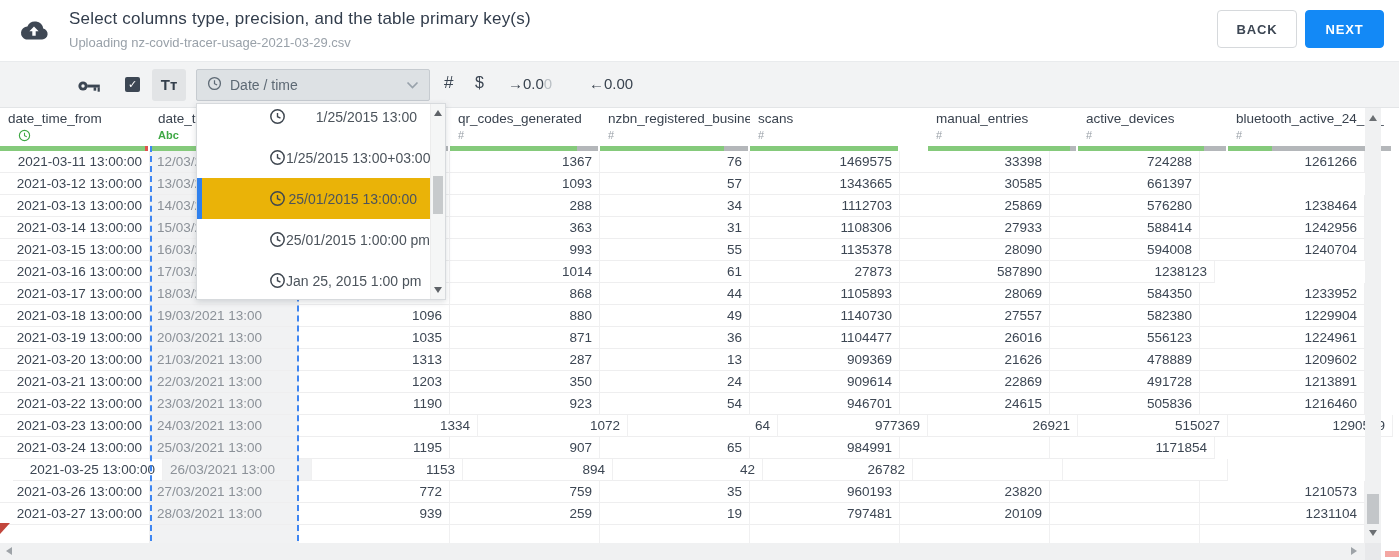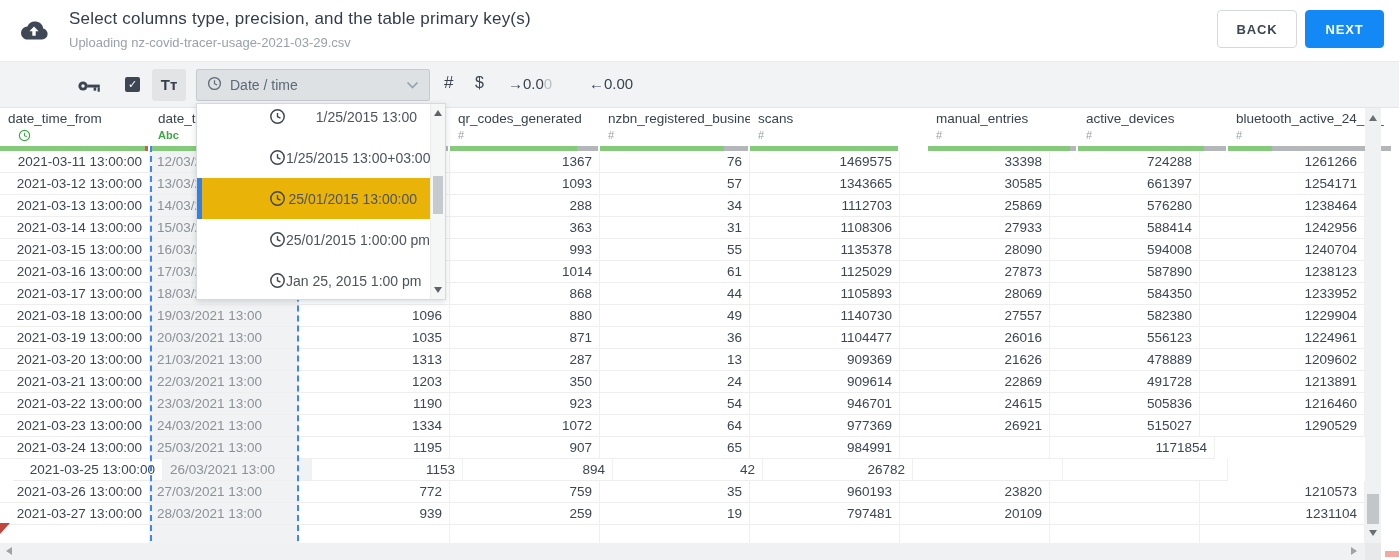--- a/index.html
+++ b/index.html
@@ -220,21 +220,20 @@
         </div>
         <div class="trow" style="top: 65px;">
           <div class="tcell al-r" style="width: 150px;">2021-03-12 13:00:00</div>
           <div class="tcell col-sel" style="width: 149px;">13/03/2021 13:00</div>
           <div class="tcell al-r" style="width: 151px;"></div>
           <div class="tcell al-r" style="width: 150px;">1093</div>
           <div class="tcell al-r" style="width: 150px;">57</div>
           <div class="tcell al-r" style="width: 150px;">1343665</div>
           <div class="tcell al-r" style="width: 150px;">30585</div>
           <div class="tcell al-r" style="width: 150px;">661397</div>
-          <div class="tcell al-r" style="width: 165px;">1254171</div>
         </div>
         <div class="trow" style="top: 87px;">
           <div class="tcell al-r" style="width: 150px;">2021-03-13 13:00:00</div>
           <div class="tcell col-sel" style="width: 149px;">14/03/2021 13:00</div>
           <div class="tcell al-r" style="width: 151px;"></div>
           <div class="tcell al-r" style="width: 150px;">288</div>
           <div class="tcell al-r" style="width: 150px;">34</div>
           <div class="tcell al-r" style="width: 150px;">1112703</div>
           <div class="tcell al-r" style="width: 150px;">25869</div>
           <div class="tcell al-r" style="width: 150px;">576280</div>
@@ -261,21 +260,20 @@
           <div class="tcell al-r" style="width: 150px;">28090</div>
           <div class="tcell al-r" style="width: 150px;">594008</div>
           <div class="tcell al-r" style="width: 165px;">1240704</div>
         </div>
         <div class="trow" style="top: 153px;">
           <div class="tcell al-r" style="width: 150px;">2021-03-16 13:00:00</div>
           <div class="tcell col-sel" style="width: 149px;">17/03/2021 13:00</div>
           <div class="tcell al-r" style="width: 151px;"></div>
           <div class="tcell al-r" style="width: 150px;">1014</div>
           <div class="tcell al-r" style="width: 150px;">61</div>
-          <div class="tcell al-r" style="width: 150px;">1125029</div>
           <div class="tcell al-r" style="width: 150px;">27873</div>
           <div class="tcell al-r" style="width: 150px;">587890</div>
           <div class="tcell al-r" style="width: 165px;">1238123</div>
         </div>
         <div class="trow" style="top: 175px;">
           <div class="tcell al-r" style="width: 150px;">2021-03-17 13:00:00</div>
           <div class="tcell col-sel" style="width: 149px;">18/03/2021 13:00</div>
           <div class="tcell al-r" style="width: 151px;"></div>
           <div class="tcell al-r" style="width: 150px;">868</div>
           <div class="tcell al-r" style="width: 150px;">44</div>
@@ -335,21 +333,21 @@
           <div class="tcell al-r" style="width: 150px;">923</div>
           <div class="tcell al-r" style="width: 150px;">54</div>
           <div class="tcell al-r" style="width: 150px;">946701</div>
           <div class="tcell al-r" style="width: 150px;">24615</div>
           <div class="tcell al-r" style="width: 150px;">505836</div>
           <div class="tcell al-r" style="width: 165px;">1216460</div>
         </div>
         <div class="trow" style="top: 307px;">
           <div class="tcell al-r" style="width: 150px;">2021-03-23 13:00:00</div>
           <div class="tcell col-sel" style="width: 149px;">24/03/2021 13:00</div>
-          <div class="tcell al-r" style="width: 151px;">1334</div>
+          <div class="tcell al-r" style="width: 179px;">1334</div>
           <div class="tcell al-r" style="width: 150px;">1072</div>
           <div class="tcell al-r" style="width: 150px;">64</div>
           <div class="tcell al-r" style="width: 150px;">977369</div>
           <div class="tcell al-r" style="width: 150px;">26921</div>
           <div class="tcell al-r" style="width: 150px;">515027</div>
           <div class="tcell al-r" style="width: 165px;">1290529</div>
         </div>
         <div class="trow" style="top: 329px;">
           <div class="tcell al-r" style="width: 150px;">2021-03-24 13:00:00</div>
           <div class="tcell col-sel" style="width: 149px;">25/03/2021 13:00</div>

